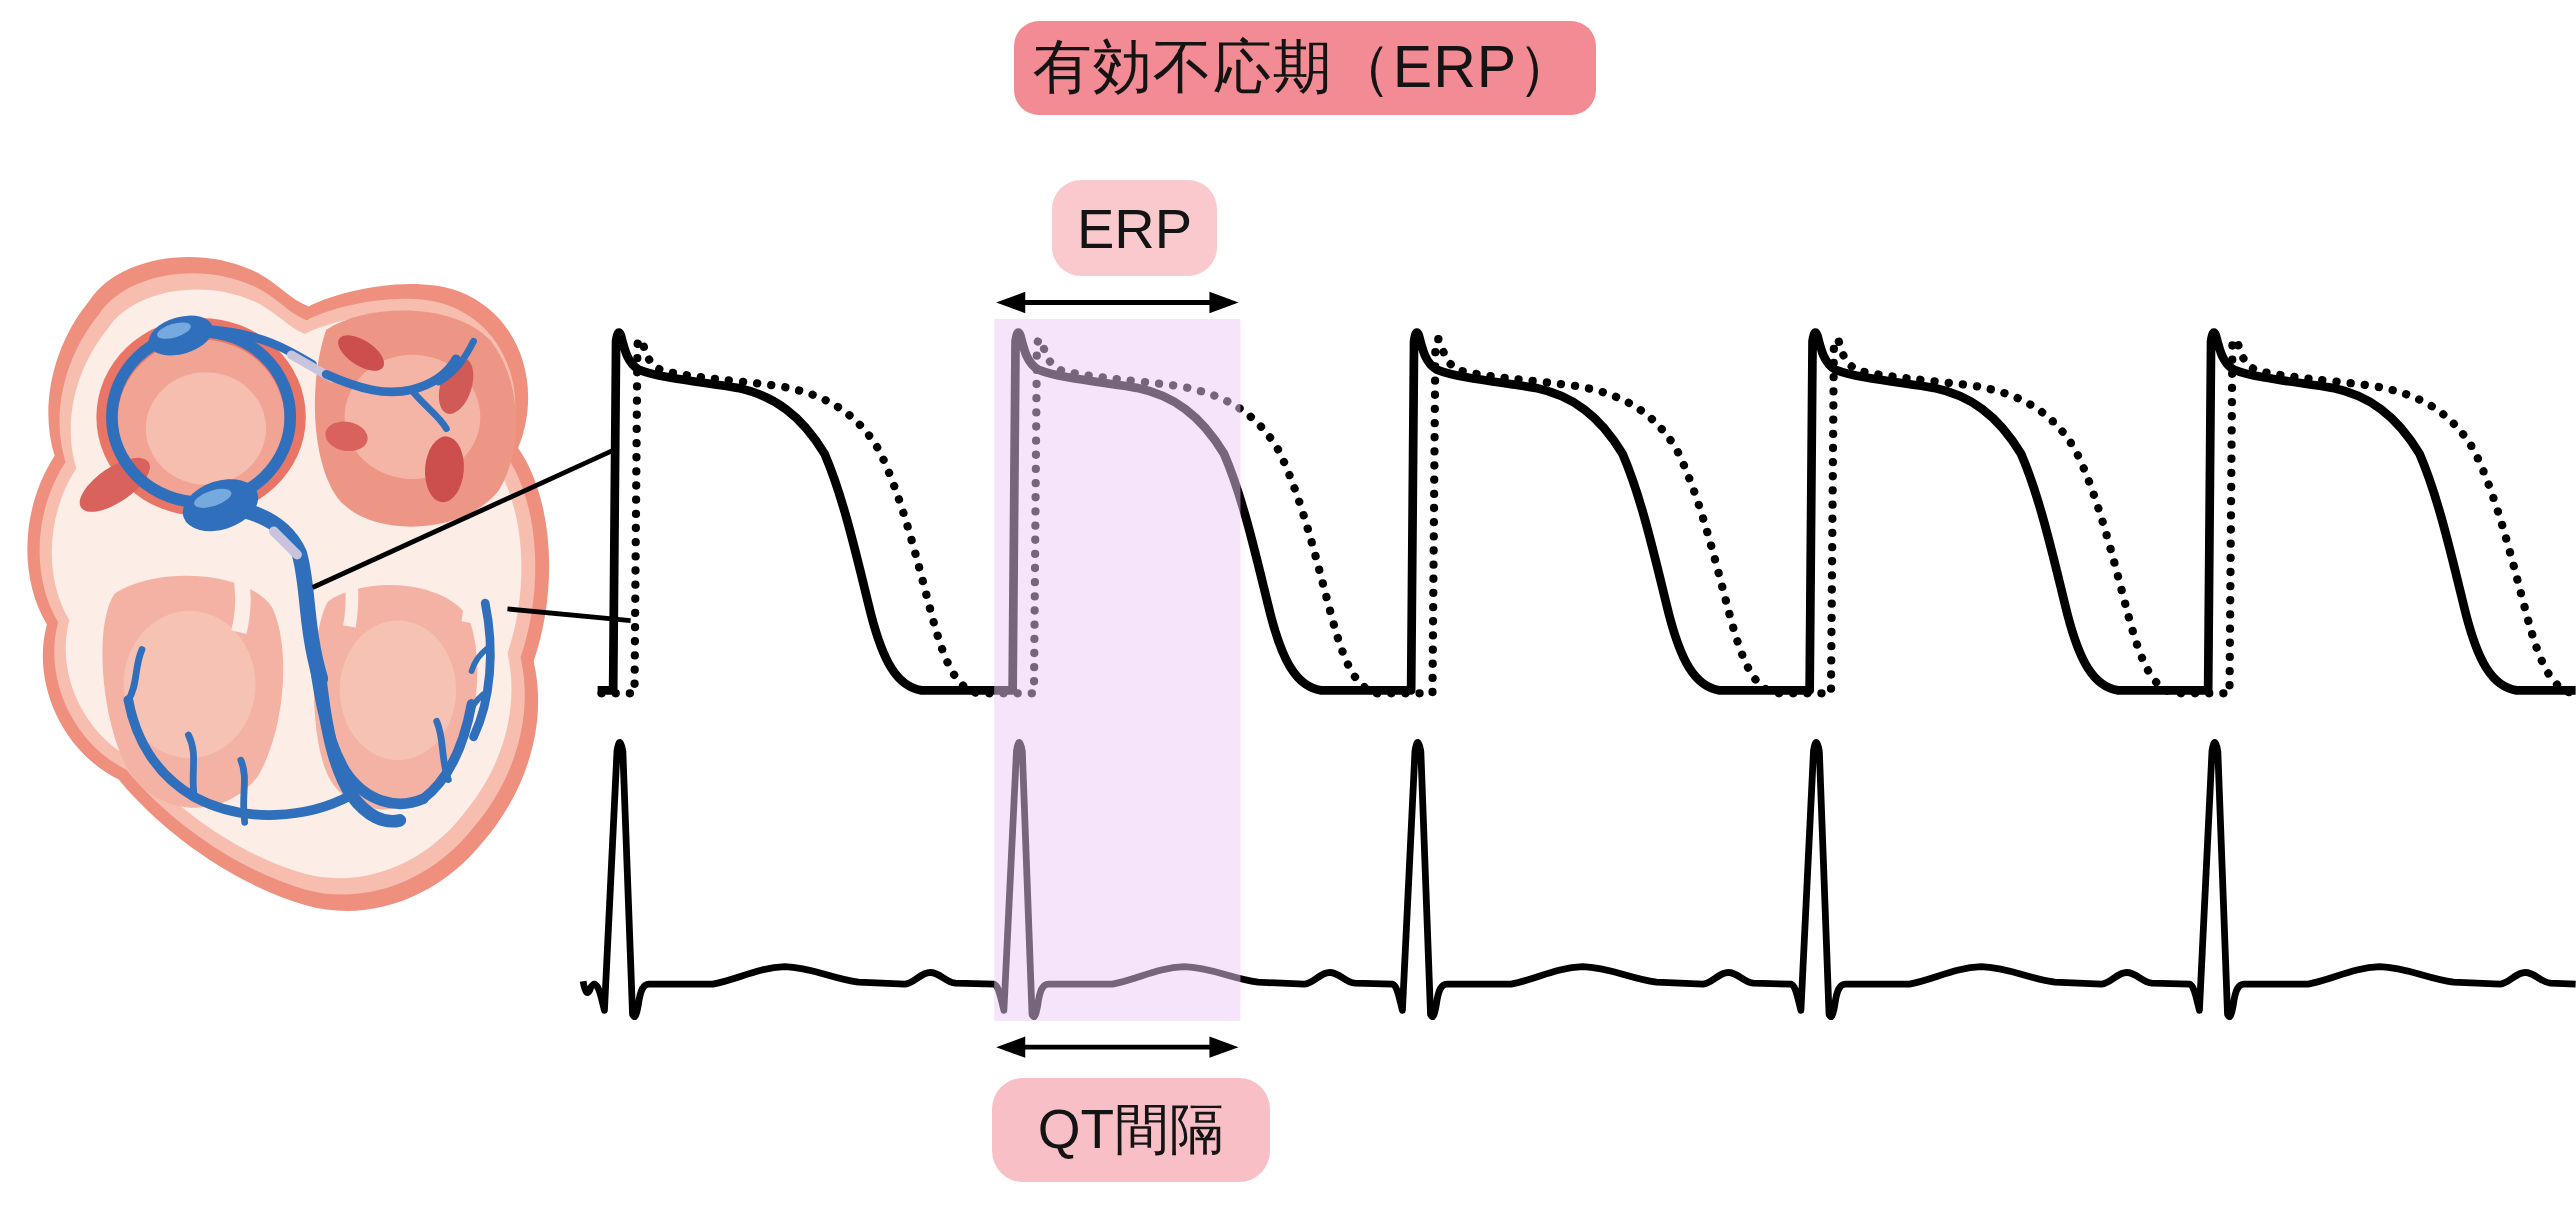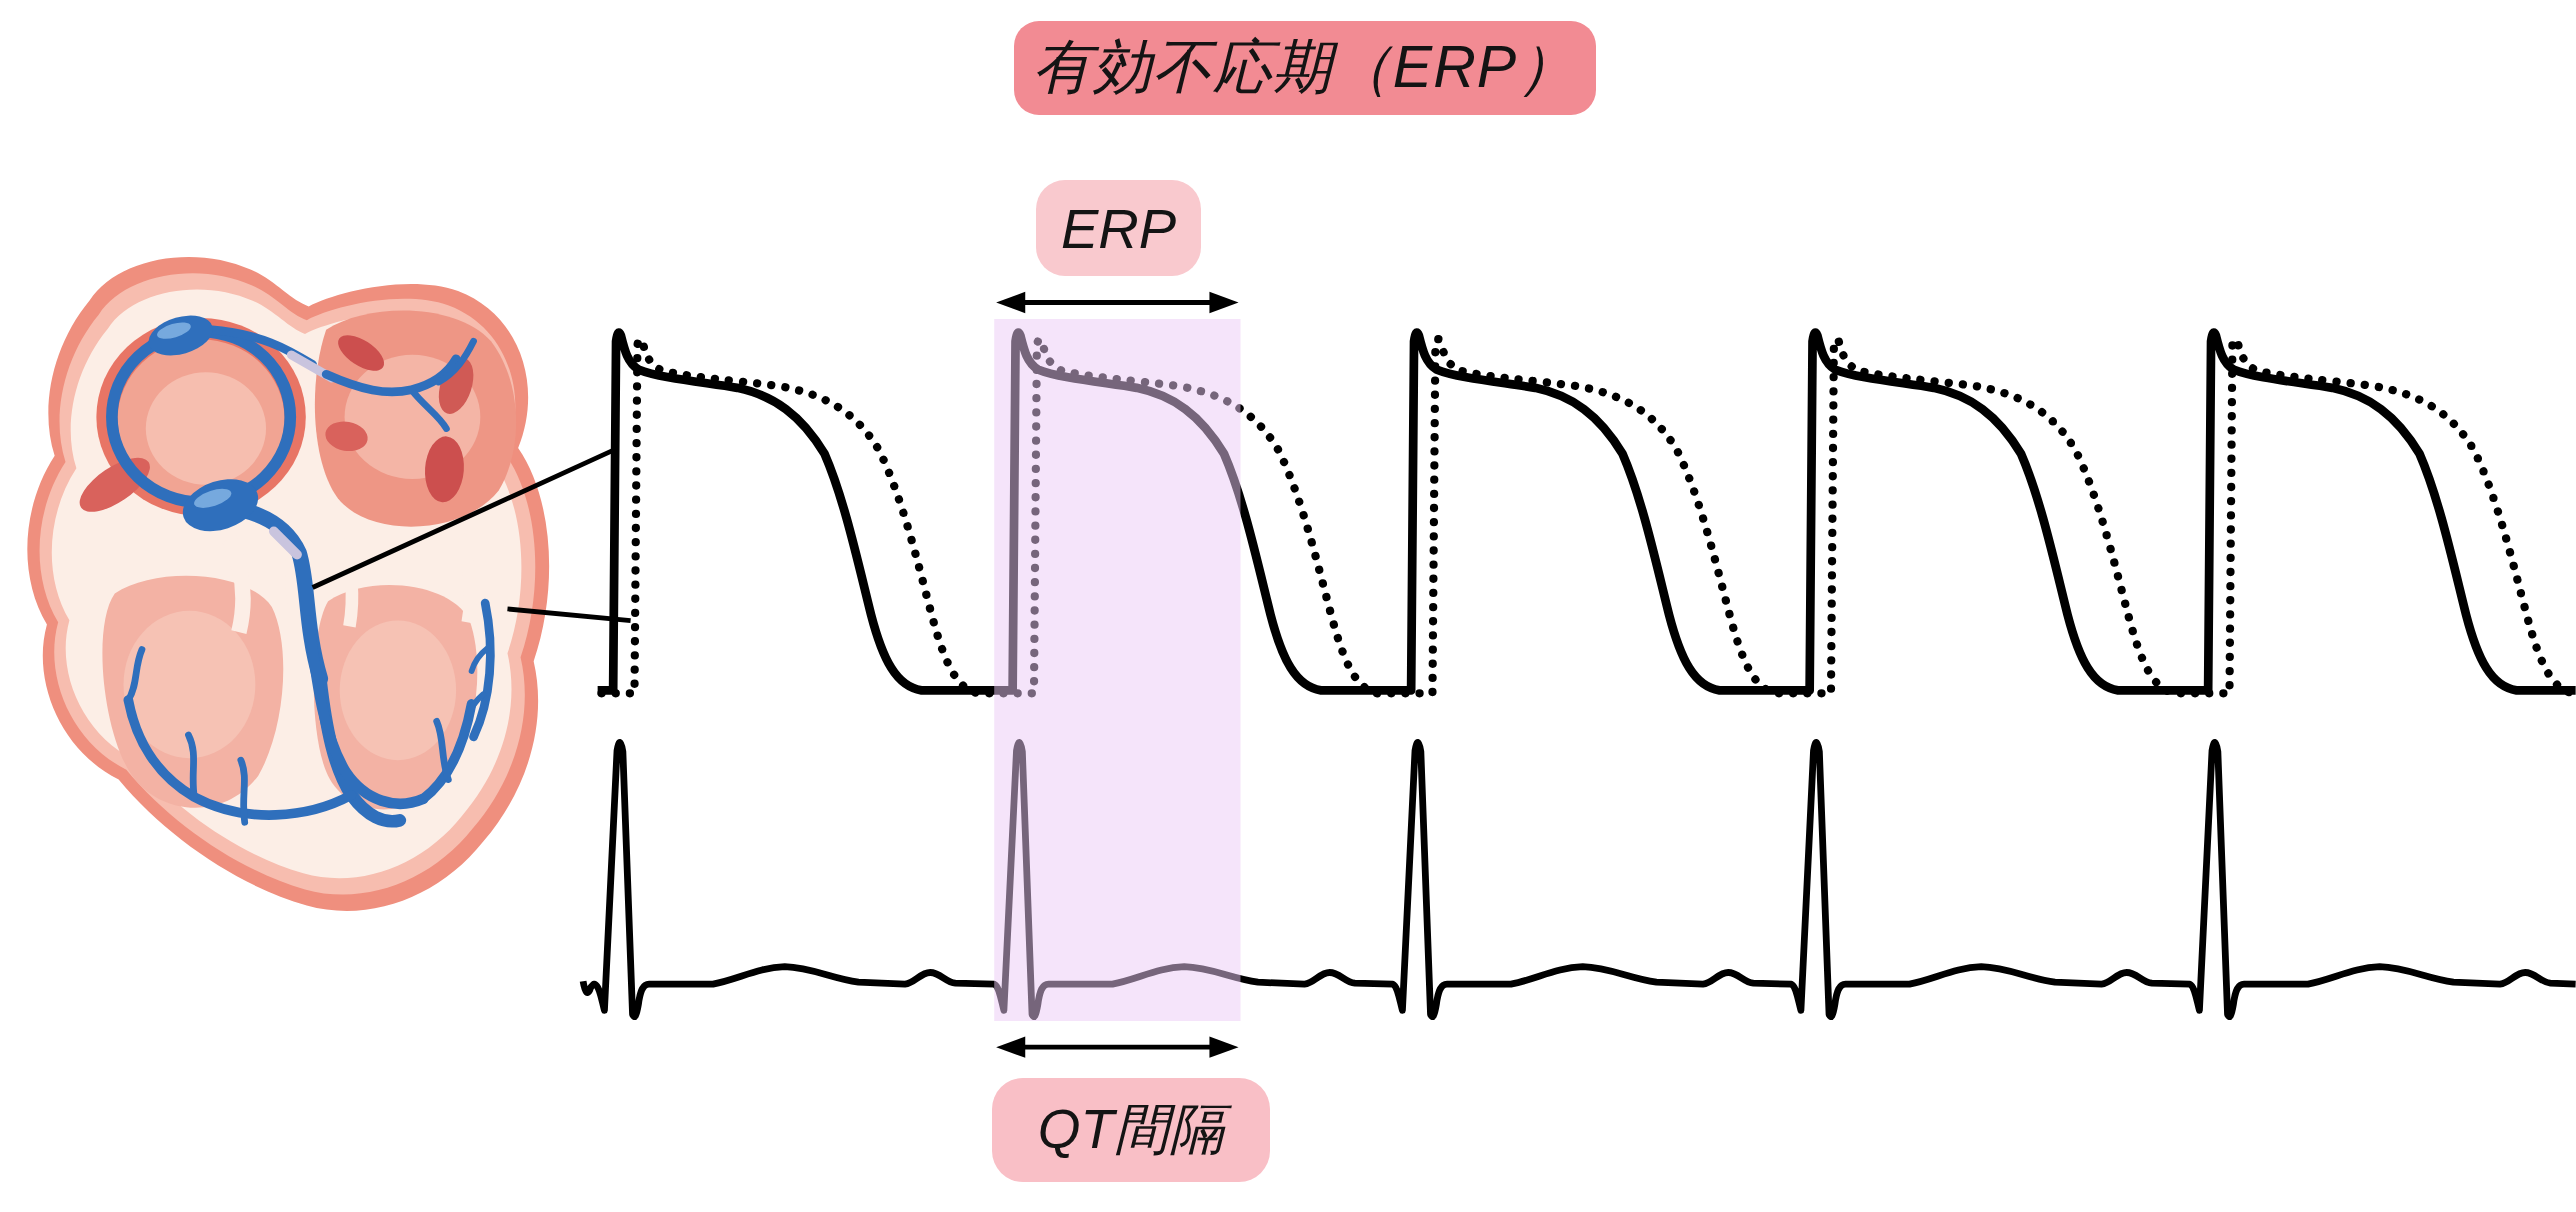--- a/index.html
+++ b/index.html
@@ -3,21 +3,21 @@
 <meta charset="utf-8">
 <style>
   html,body{margin:0;padding:0;}
   body{
     width:2576px;height:1212px;position:relative;background:#ffffff;overflow:hidden;
     font-family:"Liberation Sans","DejaVu Sans",sans-serif;
   }
   #scene{position:absolute;left:0;top:0;width:2576px;height:1212px;display:block;}
   .badge{
     position:absolute;display:flex;align-items:center;justify-content:center;
-    color:#141414;font-weight:500;white-space:nowrap;font-style:italic;
+    color:#141414;font-weight:500;white-space:nowrap;
   }
   #title-badge{left:1014px;top:21.3px;width:582px;height:94px;border-radius:25px;font-size:59px;letter-spacing:1px;}
   #erp-badge{left:1036px;top:180px;width:165px;height:96px;border-radius:29px;font-size:56px;}
   #qt-badge{left:992px;top:1078px;width:278px;height:104px;border-radius:31px;font-size:55px;}
 </style>
 </head>
 <body>
 
 <svg id="scene" viewBox="0 0 2656 1250" aria-hidden="true">
 
@@ -110,19 +110,19 @@
   <g id="arrow-qt" stroke="#000" fill="#000">
     <line stroke-width="5" x1="1053" x2="1251" y1="1080" y2="1080"></line>
       <polygon class="h1" stroke="none" points="1027,1080 1057,1069 1057,1091"></polygon>
       <polygon class="h2" stroke="none" points="1277,1080 1247,1069 1247,1091"></polygon>
   </g>
 </svg>
 
 <div class="badge" id="title-badge" style="background: rgb(242, 139, 147); color: rgb(20, 20, 20);">
   <span>有効不応期（ERP）</span>
 </div>
-<div class="badge" id="erp-badge" style="background: rgb(249, 201, 206); color: rgb(20, 20, 20);">
+<div class="badge" id="erp-badge" style="background: rgb(249, 201, 206); color: rgb(20, 20, 20); margin-left: 16px;">
   <span>ERP</span>
 </div>
 <div class="badge" id="qt-badge" style="background: rgb(249, 191, 198); color: rgb(20, 20, 20);">
   <span>QT間隔</span>
 </div>
 
 
 </body></html>

